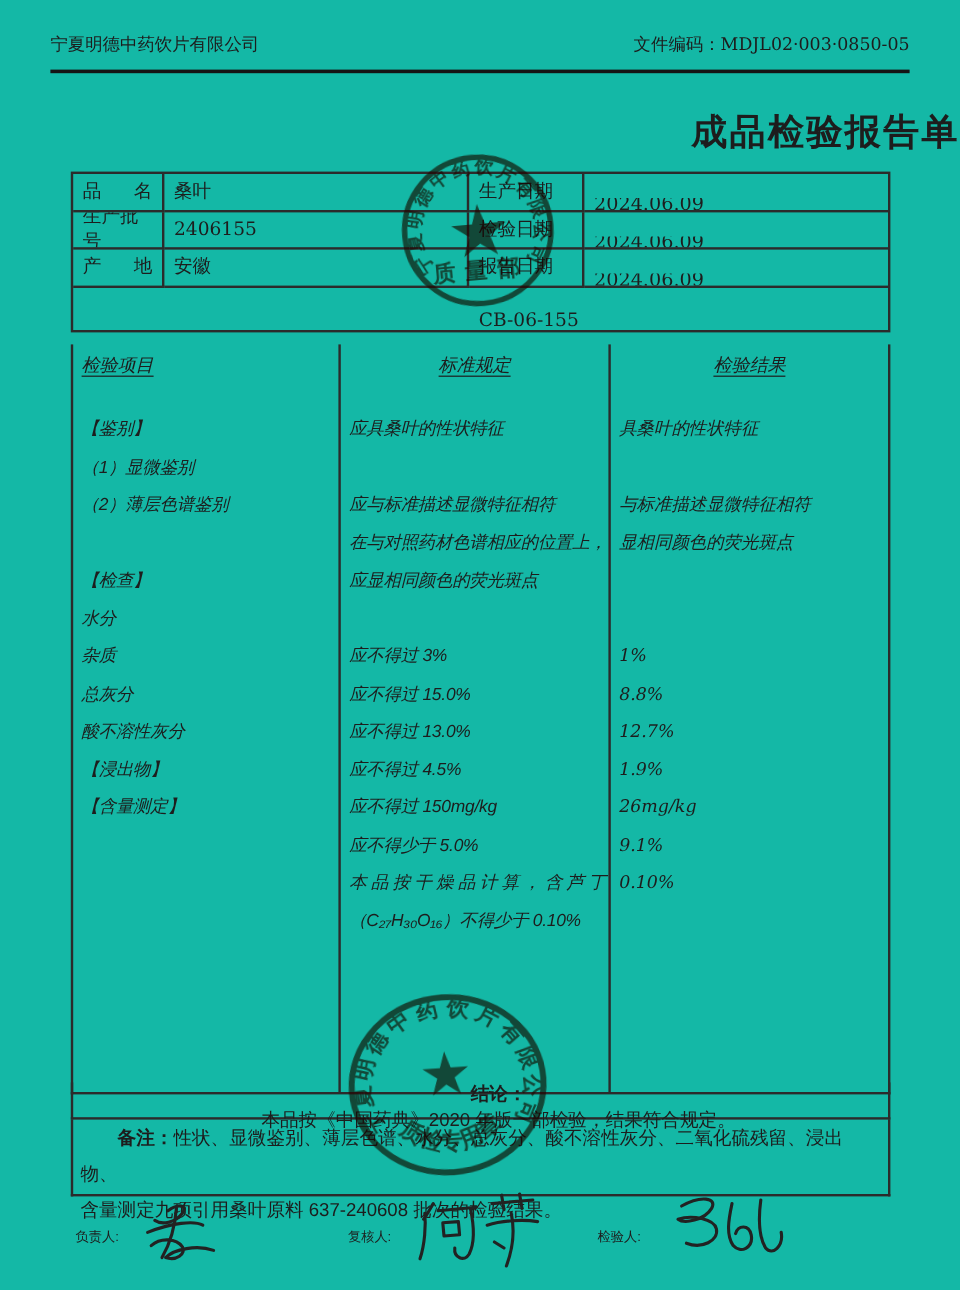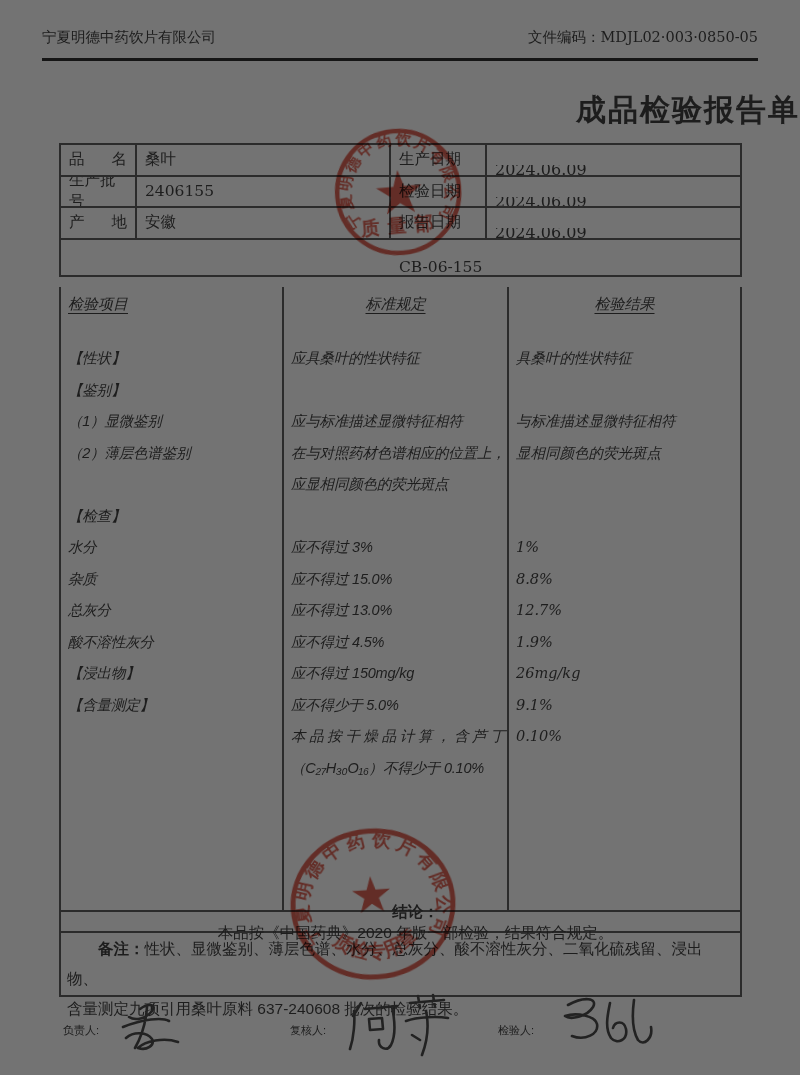--- a/index.html
+++ b/index.html
@@ -1,21 +1,21 @@
 <!DOCTYPE html>
 <html><head>
 <meta charset="utf-8">
 <style>
   :root{
     --line:#2b2b2b;
     --ink:#1d1d1d;
   }
   html,body{margin:0;padding:0;background:#ffffff;}
   .page{
-    position:relative; width:800px; height:1075px; background:#737373; overflow:hidden;
+    position:relative; width:800px; height:1075px; background:#14b8a6; overflow:hidden;
     font-family:"Liberation Sans","DejaVu Sans",sans-serif; color:var(--ink);
   }
   .num{font-family:"DejaVu Serif","Liberation Serif",serif;}
   
   .doc-header{position:absolute; left:42px; right:42px; top:28px; display:flex; justify-content:space-between; font-size:14.5px;}
   .header-rule{position:absolute; left:42px; right:42px; top:58px; height:2.5px; background:#151515;}
   .title{position:absolute; left:0; right:0; top:90px; text-align:right; font-size:30px; font-weight:bold; letter-spacing:2px;}
   
   .info-table{
     position:absolute; left:59px; top:143px; width:683px; height:134px; box-sizing:border-box;
@@ -112,21 +112,20 @@
     <div>报告日期</div>
     <div class="no-br val num">2024.06.09</div>
 
     <div class="it-report-no no-br no-bb num">CB-06-155</div>
   </div>
 
   <div class="main-table">
     <div class="mt-col">
       <div class="mt-head left"><span>检验项目</span></div>
       <div class="mt-lines">
-          <div class="mt-line">【性状】</div>
           <div class="mt-line">【鉴别】</div>
           <div class="mt-line">（1）显微鉴别</div>
           <div class="mt-line">（2）薄层色谱鉴别</div>
           <div class="mt-line"></div>
           <div class="mt-line">【检查】</div>
           <div class="mt-line">水分</div>
           <div class="mt-line">杂质</div>
           <div class="mt-line">总灰分</div>
           <div class="mt-line">酸不溶性灰分</div>
           <div class="mt-line">【浸出物】</div>

